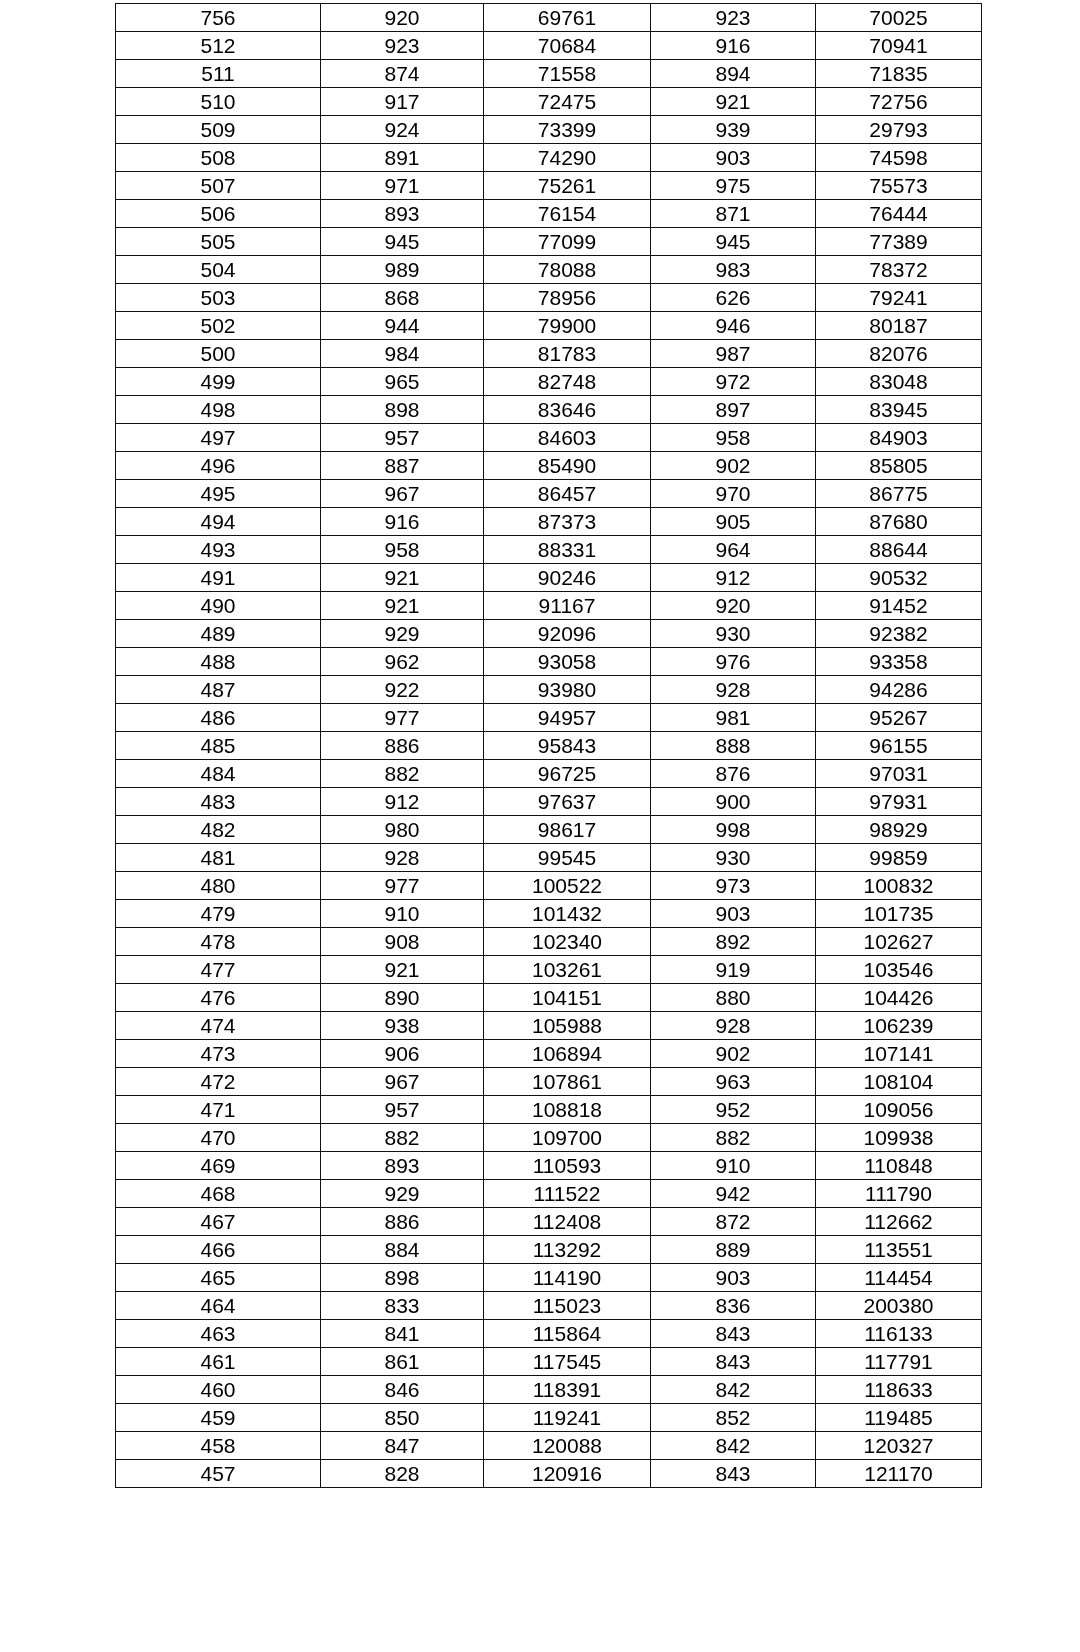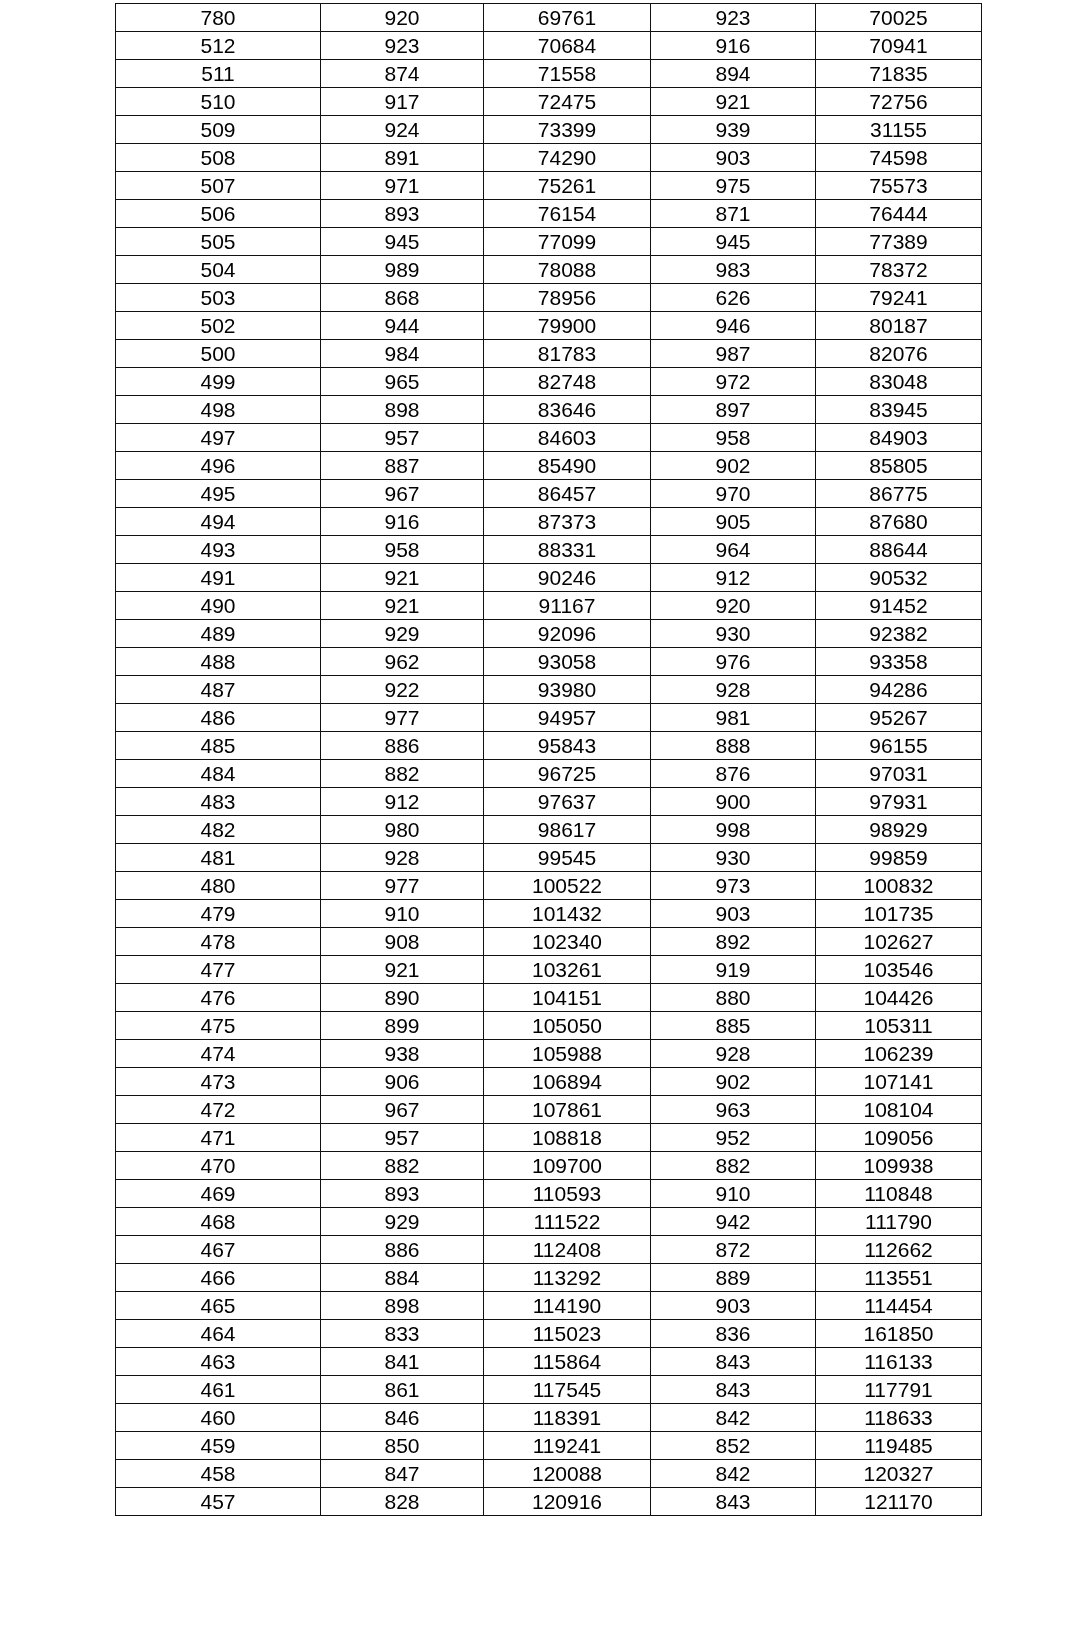--- a/index.html
+++ b/index.html
@@ -51,21 +51,21 @@
   <table class="score-table">
     <colgroup>
       <col class="c0">
         <col class="c1">
         <col class="c2">
         <col class="c3">
         <col class="c4">
     </colgroup>
     <tbody id="score-table-body">
         <tr>
-          <td>780</td>
+          <td>756</td>
           <td>920</td>
           <td>69761</td>
           <td>923</td>
           <td>70025</td>
         </tr>
         <tr>
           <td>512</td>
           <td>923</td>
           <td>70684</td>
           <td>916</td>
@@ -83,21 +83,21 @@
           <td>917</td>
           <td>72475</td>
           <td>921</td>
           <td>72756</td>
         </tr>
         <tr>
           <td>509</td>
           <td>924</td>
           <td>73399</td>
           <td>939</td>
-          <td>31155</td>
+          <td>29793</td>
         </tr>
         <tr>
           <td>508</td>
           <td>891</td>
           <td>74290</td>
           <td>903</td>
           <td>74598</td>
         </tr>
         <tr>
           <td>507</td>
@@ -303,27 +303,20 @@
           <td>103546</td>
         </tr>
         <tr>
           <td>476</td>
           <td>890</td>
           <td>104151</td>
           <td>880</td>
           <td>104426</td>
         </tr>
         <tr>
-          <td>475</td>
-          <td>899</td>
-          <td>105050</td>
-          <td>885</td>
-          <td>105311</td>
-        </tr>
-        <tr>
           <td>474</td>
           <td>938</td>
           <td>105988</td>
           <td>928</td>
           <td>106239</td>
         </tr>
         <tr>
           <td>473</td>
           <td>906</td>
           <td>106894</td>
@@ -384,21 +377,21 @@
           <td>898</td>
           <td>114190</td>
           <td>903</td>
           <td>114454</td>
         </tr>
         <tr>
           <td>464</td>
           <td>833</td>
           <td>115023</td>
           <td>836</td>
-          <td>161850</td>
+          <td>200380</td>
         </tr>
         <tr>
           <td>463</td>
           <td>841</td>
           <td>115864</td>
           <td>843</td>
           <td>116133</td>
         </tr>
         <tr>
           <td>461</td>

